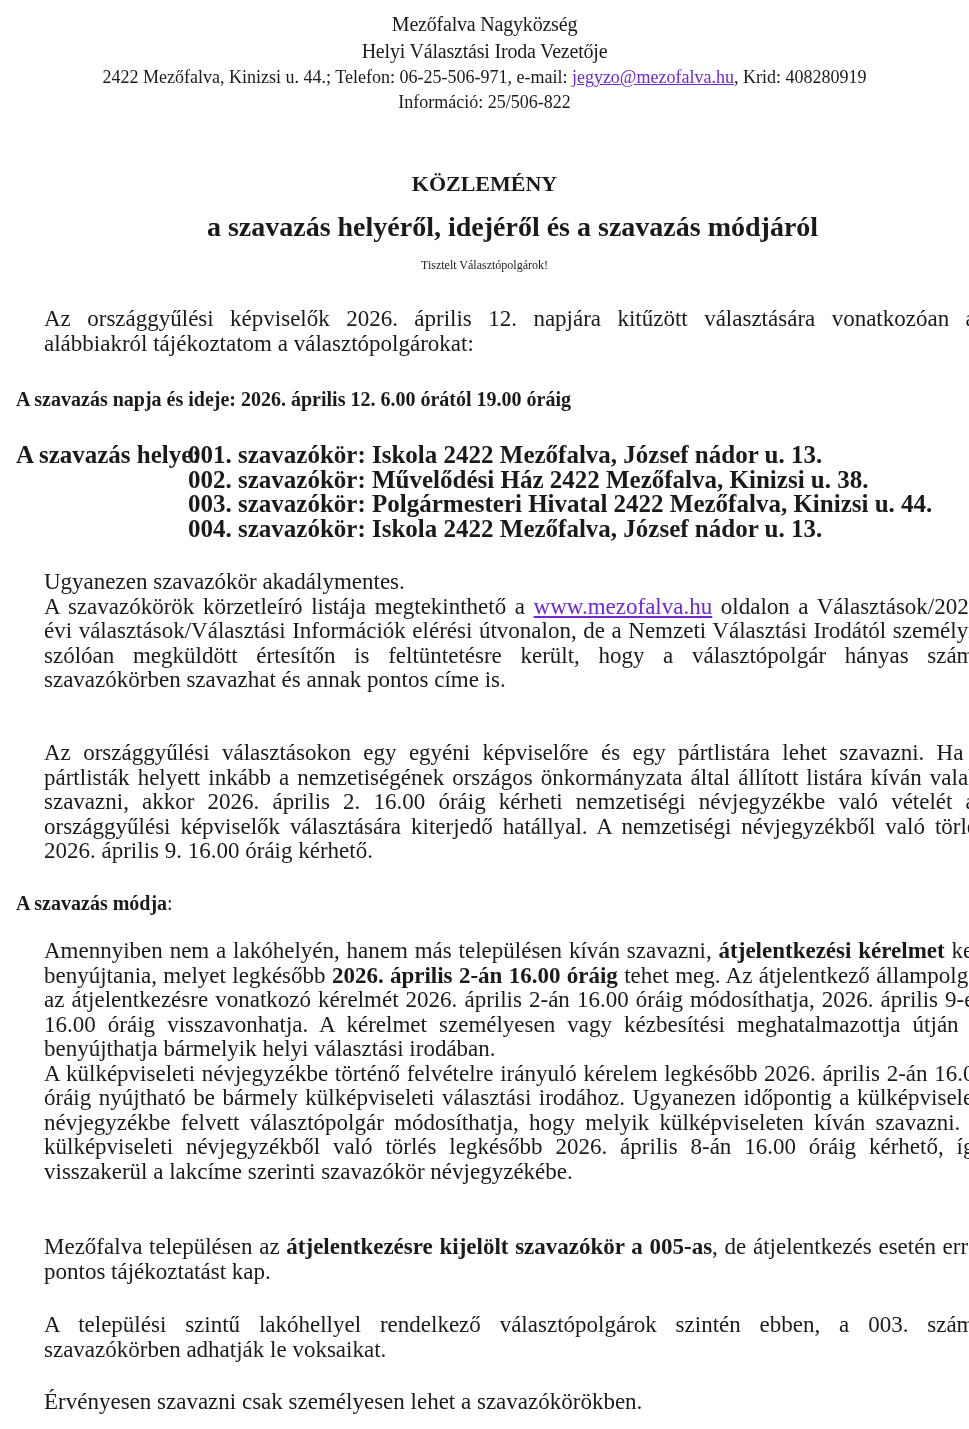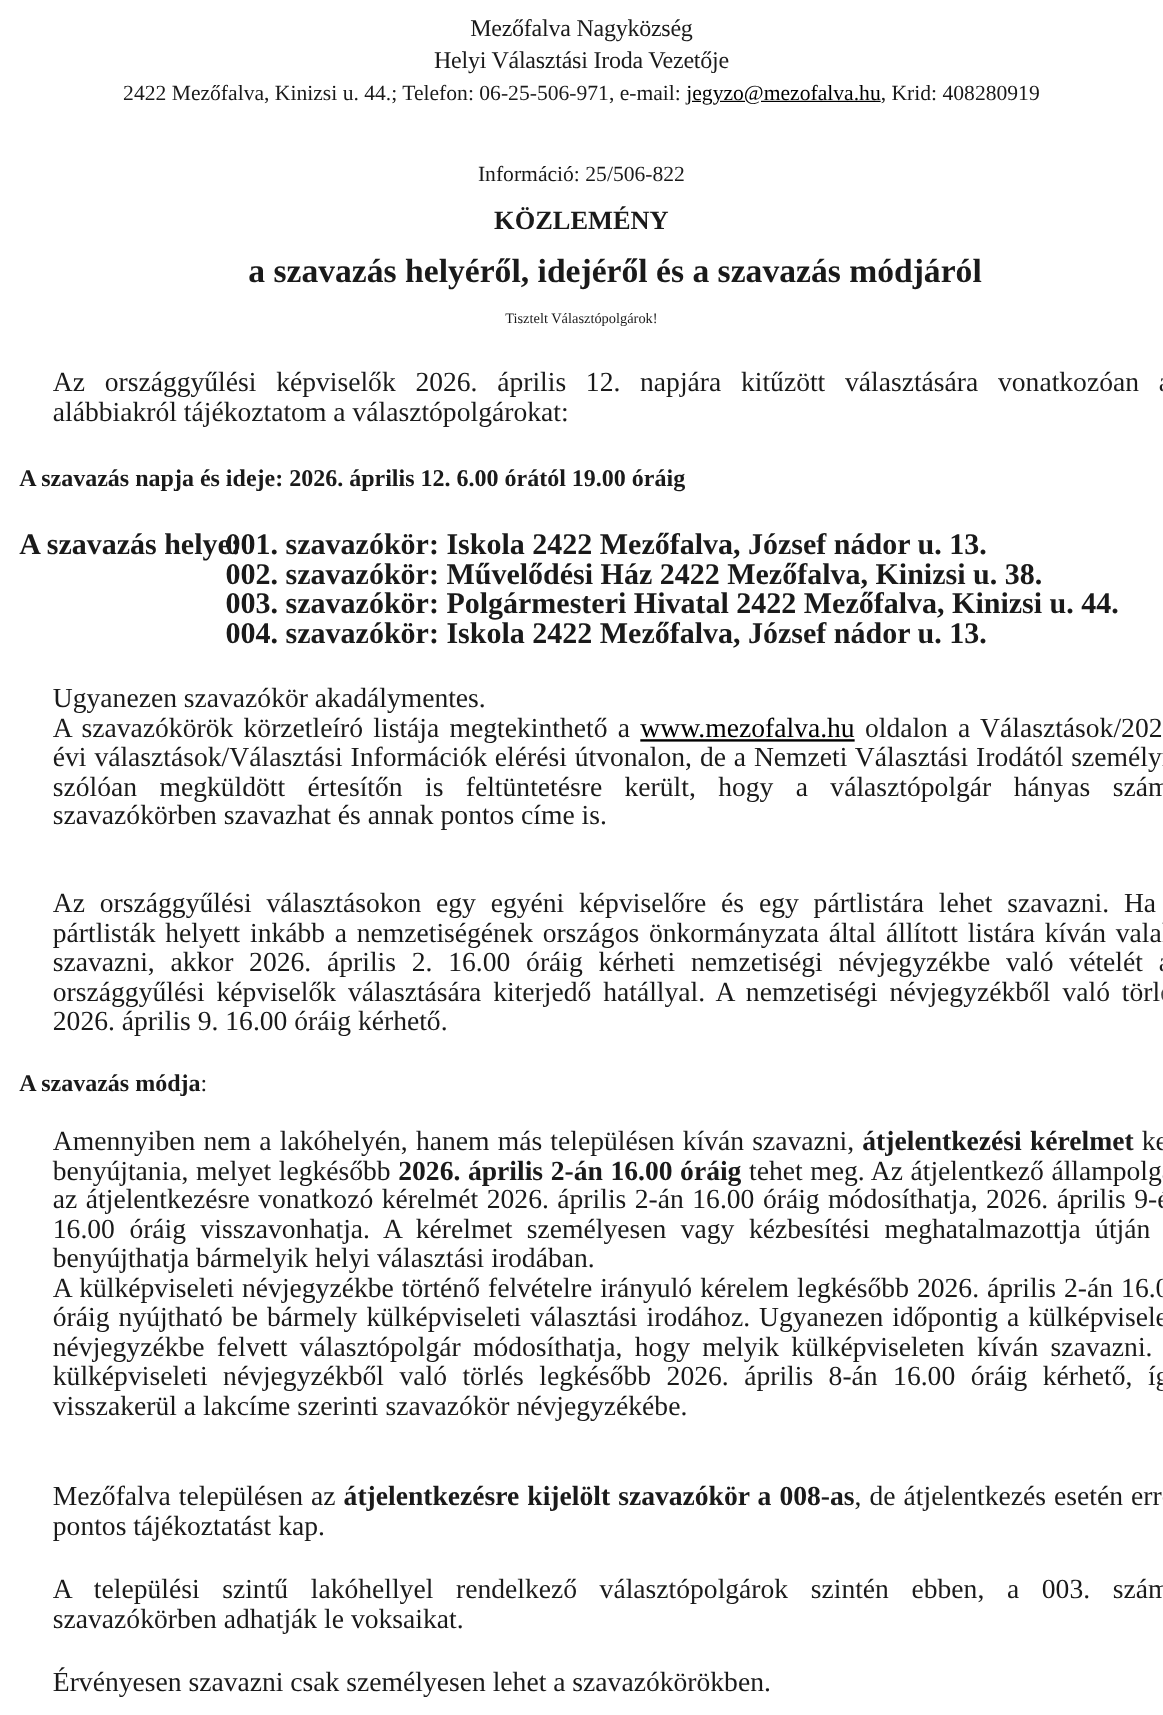--- a/index.html
+++ b/index.html
@@ -29,21 +29,21 @@
       font-size: 20px;
       letter-spacing: -0.2px;
     }
     .hdr-line {
       position: absolute;
       left: 0; width: 969px;
       text-align: center;
       font-size: 18px;
     }
     a.link {
-      color: #000000;
+      color: #6d28d9;
       text-decoration: underline;
     }
     .big-title {
       position: absolute;
       left: 0; width: 969px;
       text-align: center;
       font-weight: bold;
       font-size: 22px;
     }
     .para {
@@ -77,21 +77,21 @@
 </head>
 <body>
 
 <div class="page">
 
   <div class="hdr-title" style="top:13px;">Mezőfalva Nagyközség</div>
   <div class="hdr-title" style="top:40px;">Helyi Választási Iroda Vezetője</div>
   <div class="hdr-line" style="top:67px;">
     <span>2422 Mezőfalva, Kinizsi u. 44.; Telefon: 06-25-506-971, e-mail: </span><a class="link">jegyzo@mezofalva.hu</a><span>, Krid: 408280919</span>
   </div>
-  <div class="hdr-line" style="top:92px;margin-top:43px;">Információ: 25/506-822</div>
+  <div class="hdr-line" style="top:92px;">Információ: 25/506-822</div>
 
   <div class="big-title" style="top:171px;font-family:Liberation Serif, serif;">KÖZLEMÉNY</div>
   <div class="big-title" style="top:211px; font-size:28px;margin-left:28px;">a szavazás helyéről, idejéről és a szavazás módjáról</div>
 
   <div class="hdr-line" style="top:258px; font-size:12px;">Tisztelt Választópolgárok!</div>
 
   <div class="para" style="top:307px;">
     <p>Az országgyűlési képviselők 2026. április 12. napjára kitűzött választására vonatkozóan az alábbiakról tájékoztatom a választópolgárokat:</p>
   </div>
 
@@ -114,21 +114,21 @@
   </div>
 
   <div class="heading" style="top:892px;"><span>A szavazás módja</span><span style="font-weight:normal;">:</span></div>
 
   <div class="para" style="top:939px;">
     <p><span>Amennyiben nem a lakóhelyén, hanem más településen kíván szavazni, </span><span class="bold">átjelentkezési kérelmet</span><span> kell benyújtania, melyet legkésőbb </span><span class="bold">2026. április 2-án 16.00 óráig</span><span> tehet meg. Az átjelentkező állampolgár az átjelentkezésre vonatkozó kérelmét 2026. április 2-án 16.00 óráig módosíthatja, 2026. április 9-én 16.00 óráig visszavonhatja. A kérelmet személyesen vagy kézbesítési meghatalmazottja útján is benyújthatja bármelyik helyi választási irodában.</span></p>
     <p>A külképviseleti névjegyzékbe történő felvételre irányuló kérelem legkésőbb 2026. április 2-án 16.00 óráig nyújtható be bármely külképviseleti választási irodához. Ugyanezen időpontig a külképviseleti névjegyzékbe felvett választópolgár módosíthatja, hogy melyik külképviseleten kíván szavazni. A külképviseleti névjegyzékből való törlés legkésőbb 2026. április 8-án 16.00 óráig kérhető, így visszakerül a lakcíme szerinti szavazókör névjegyzékébe.</p>
   </div>
 
   <div class="para" style="top:1235px;">
-    <p><span>Mezőfalva településen az </span><span class="bold">átjelentkezésre kijelölt szavazókör a 008-as</span><span>, de átjelentkezés esetén erről pontos tájékoztatást kap.</span></p>
+    <p><span>Mezőfalva településen az </span><span class="bold">átjelentkezésre kijelölt szavazókör a 005-as</span><span>, de átjelentkezés esetén erről pontos tájékoztatást kap.</span></p>
   </div>
 
   <div class="para" style="top:1313px;">
     <p>A települési szintű lakóhellyel rendelkező választópolgárok szintén ebben, a 003. számú szavazókörben adhatják le voksaikat.</p>
   </div>
 
   <div class="para" style="top:1390px;">
     <p>Érvényesen szavazni csak személyesen lehet a szavazókörökben.</p>
   </div>
 

